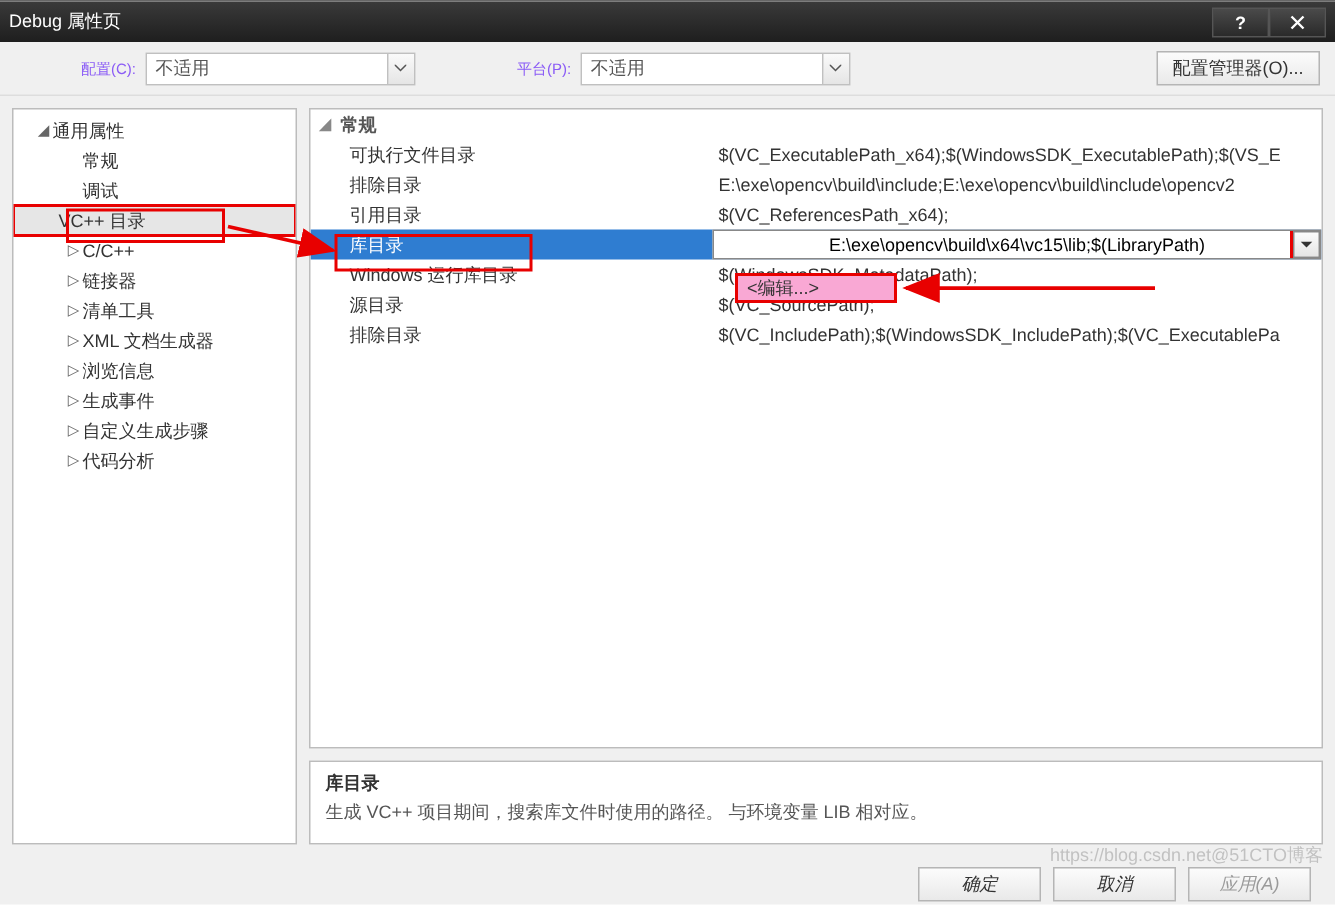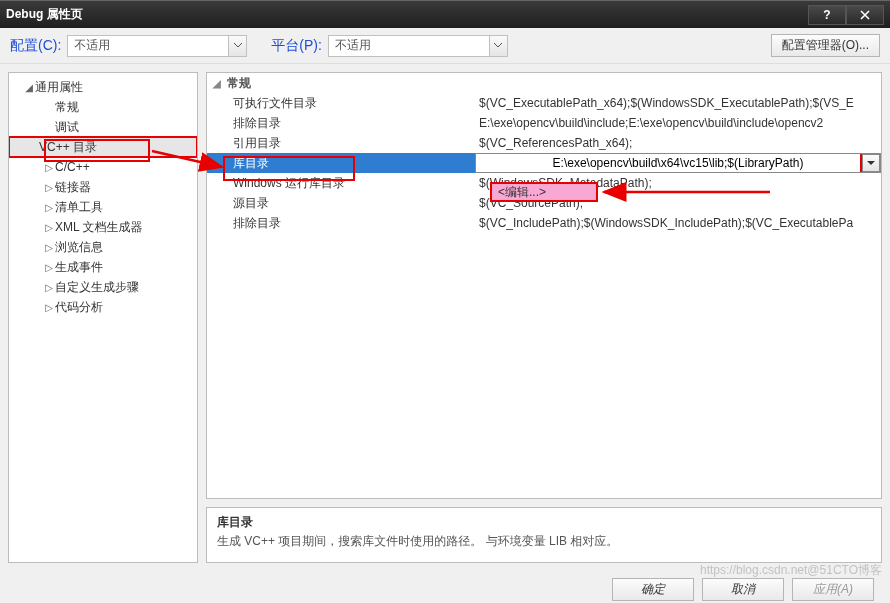--- a/index.html
+++ b/index.html
@@ -1,25 +1,25 @@
 <!DOCTYPE html>
 <html><head>
 <meta charset="utf-8">
 <style>
 * { box-sizing: border-box; margin: 0; padding: 0; font-family: "Microsoft YaHei", "Segoe UI", Tahoma, sans-serif; font-size: 12px; }
 body { width: 890px; height: 603px; background: #f0f0f0; overflow: hidden; position: relative; }
 
 .titlebar { height: 28px; background: linear-gradient(#3a3a3a, #1e1e1e); color: #fff; display: flex; align-items: center; padding: 0 6px; border-top: 1px solid #666; }
-.titlebar .title { flex: 1; font-size: 12px; font-weight: bold; }
+.titlebar .title { flex: 1; font-size: 12px; }
 .titlebar .winbtns { display: flex; gap: 0; }
 .titlebar .winbtn { width: 38px; height: 20px; background: linear-gradient(#4a4a4a, #2a2a2a); border: 1px solid #555; color: #fff; text-align: center; line-height: 18px; font-size: 12px; cursor: pointer; }
 .titlebar .winbtn svg { vertical-align: middle; }
 
 .toolbar { height: 36px; background: #f0f0f0; border-bottom: 1px solid #ddd; display: flex; align-items: center; padding: 0 10px; gap: 6px; }
-.toolbar label { color: #1d4ed8; font-size: 14px; }
+.toolbar label { color: #8b5cf6; font-size: 10px; margin-left: 44px; }
 .cbox { height: 22px; border: 1px solid #c0c0c0; background: #fff; padding: 0 20px 0 6px; position: relative; display: inline-flex; align-items: center; color: #555; }
 .cbox .arrow { position: absolute; right: 0; top: 0; width: 18px; height: 100%; border-left: 1px solid #c0c0c0; background: linear-gradient(#fafafa, #e5e5e5); display: flex; align-items: center; justify-content: center; }
 .cbox .arrow svg, .dropbtn svg { display: block; }
 .toolbar .spacer { flex: 1; }
 .cfgbtn { height: 23px; padding: 0 10px; border: 1px solid #b5b5b5; background: linear-gradient(#fcfcfc, #e9e9e9); color: #333; cursor: pointer; }
 
 .body-area { display: flex; height: 507px; padding: 8px; gap: 8px; }
 
 .left-pane { width: 190px; border: 1px solid #bcbcbc; background: #fff; overflow: hidden; }
 .tree { padding: 4px 0; }

